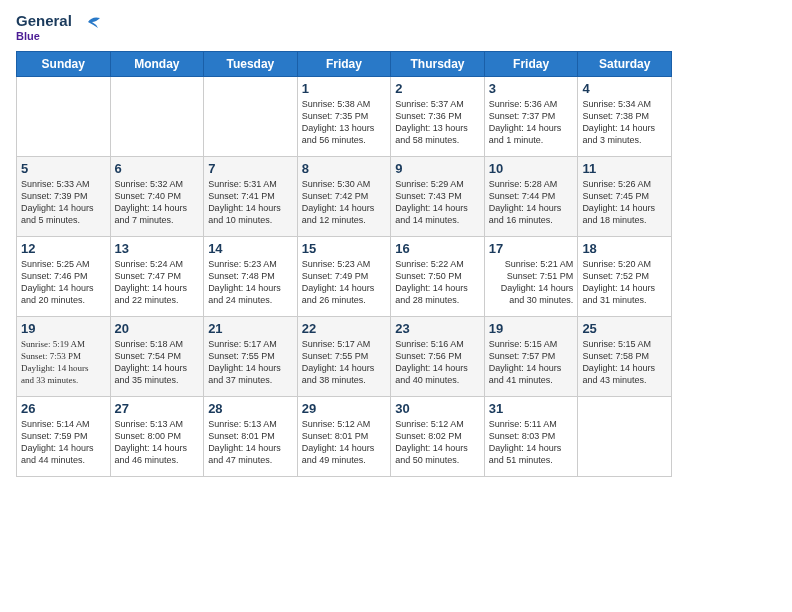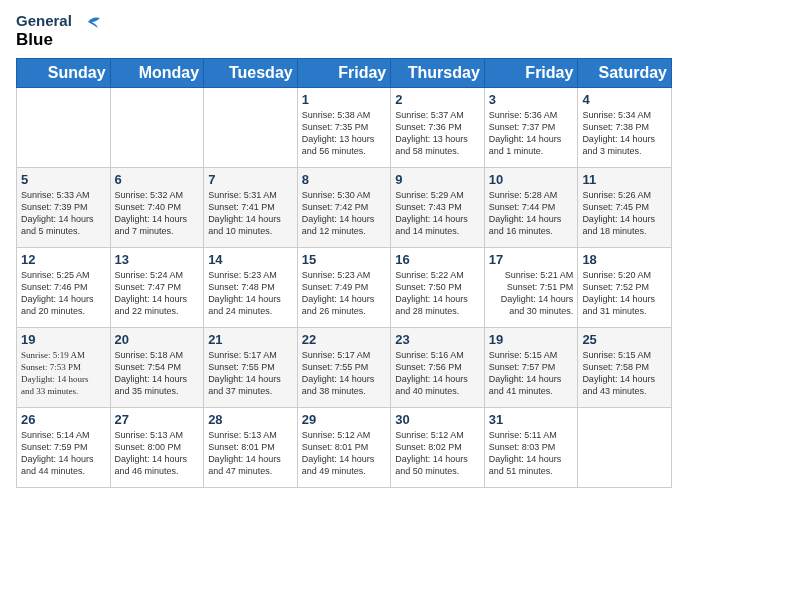--- a/index.html
+++ b/index.html
@@ -38,25 +38,25 @@
       color: #333;
     }
     .calendar {
       width: 100%;
       border-collapse: collapse;
       table-layout: fixed;
     }
     .calendar thead tr th {
       background: #2979c8;
       color: #fff;
-      font-size: 16px;
+      font-size: 12px;
       font-weight: bold;
       padding: 5px 4px;
       border: 1px solid #1a5fa8;
-      text-align: right;
+      text-align: center;
     }
     .calendar tbody tr td {
       border: 1px solid #ccc;
       vertical-align: top;
       padding: 4px 4px;
       font-size: 9.5px;
       color: #222;
       height: 80px;
       background: #fff;
     }
@@ -83,21 +83,21 @@
 
 <div class="container">
   <div class="header-row">
     <div class="logo">
     <div style="line-height:1.15;">
       <div style="font-size:15px;font-weight:bold;color:#1a3a5c;">General
         <svg width="22" height="16" style="vertical-align:middle;margin-left:2px;" viewBox="0 0 22 16">
           <path d="M10 8 Q14 2 22 4 Q18 8 14 8 Q18 10 20 14 Q14 10 10 8Z" fill="#2979c8"></path>
         </svg>
       </div>
-      <div style="font-size:17px;font-weight:bold;color:#000000;">Blue</div>
+      <div style="font-size:11px;font-weight:bold;color:#4c1d95;">Blue</div>
     </div>
   </div>
     <div class="title-block">
       <div class="month-title"></div>
       <div class="location"></div>
     </div>
   </div>
 
   <table class="calendar">
     <thead>

